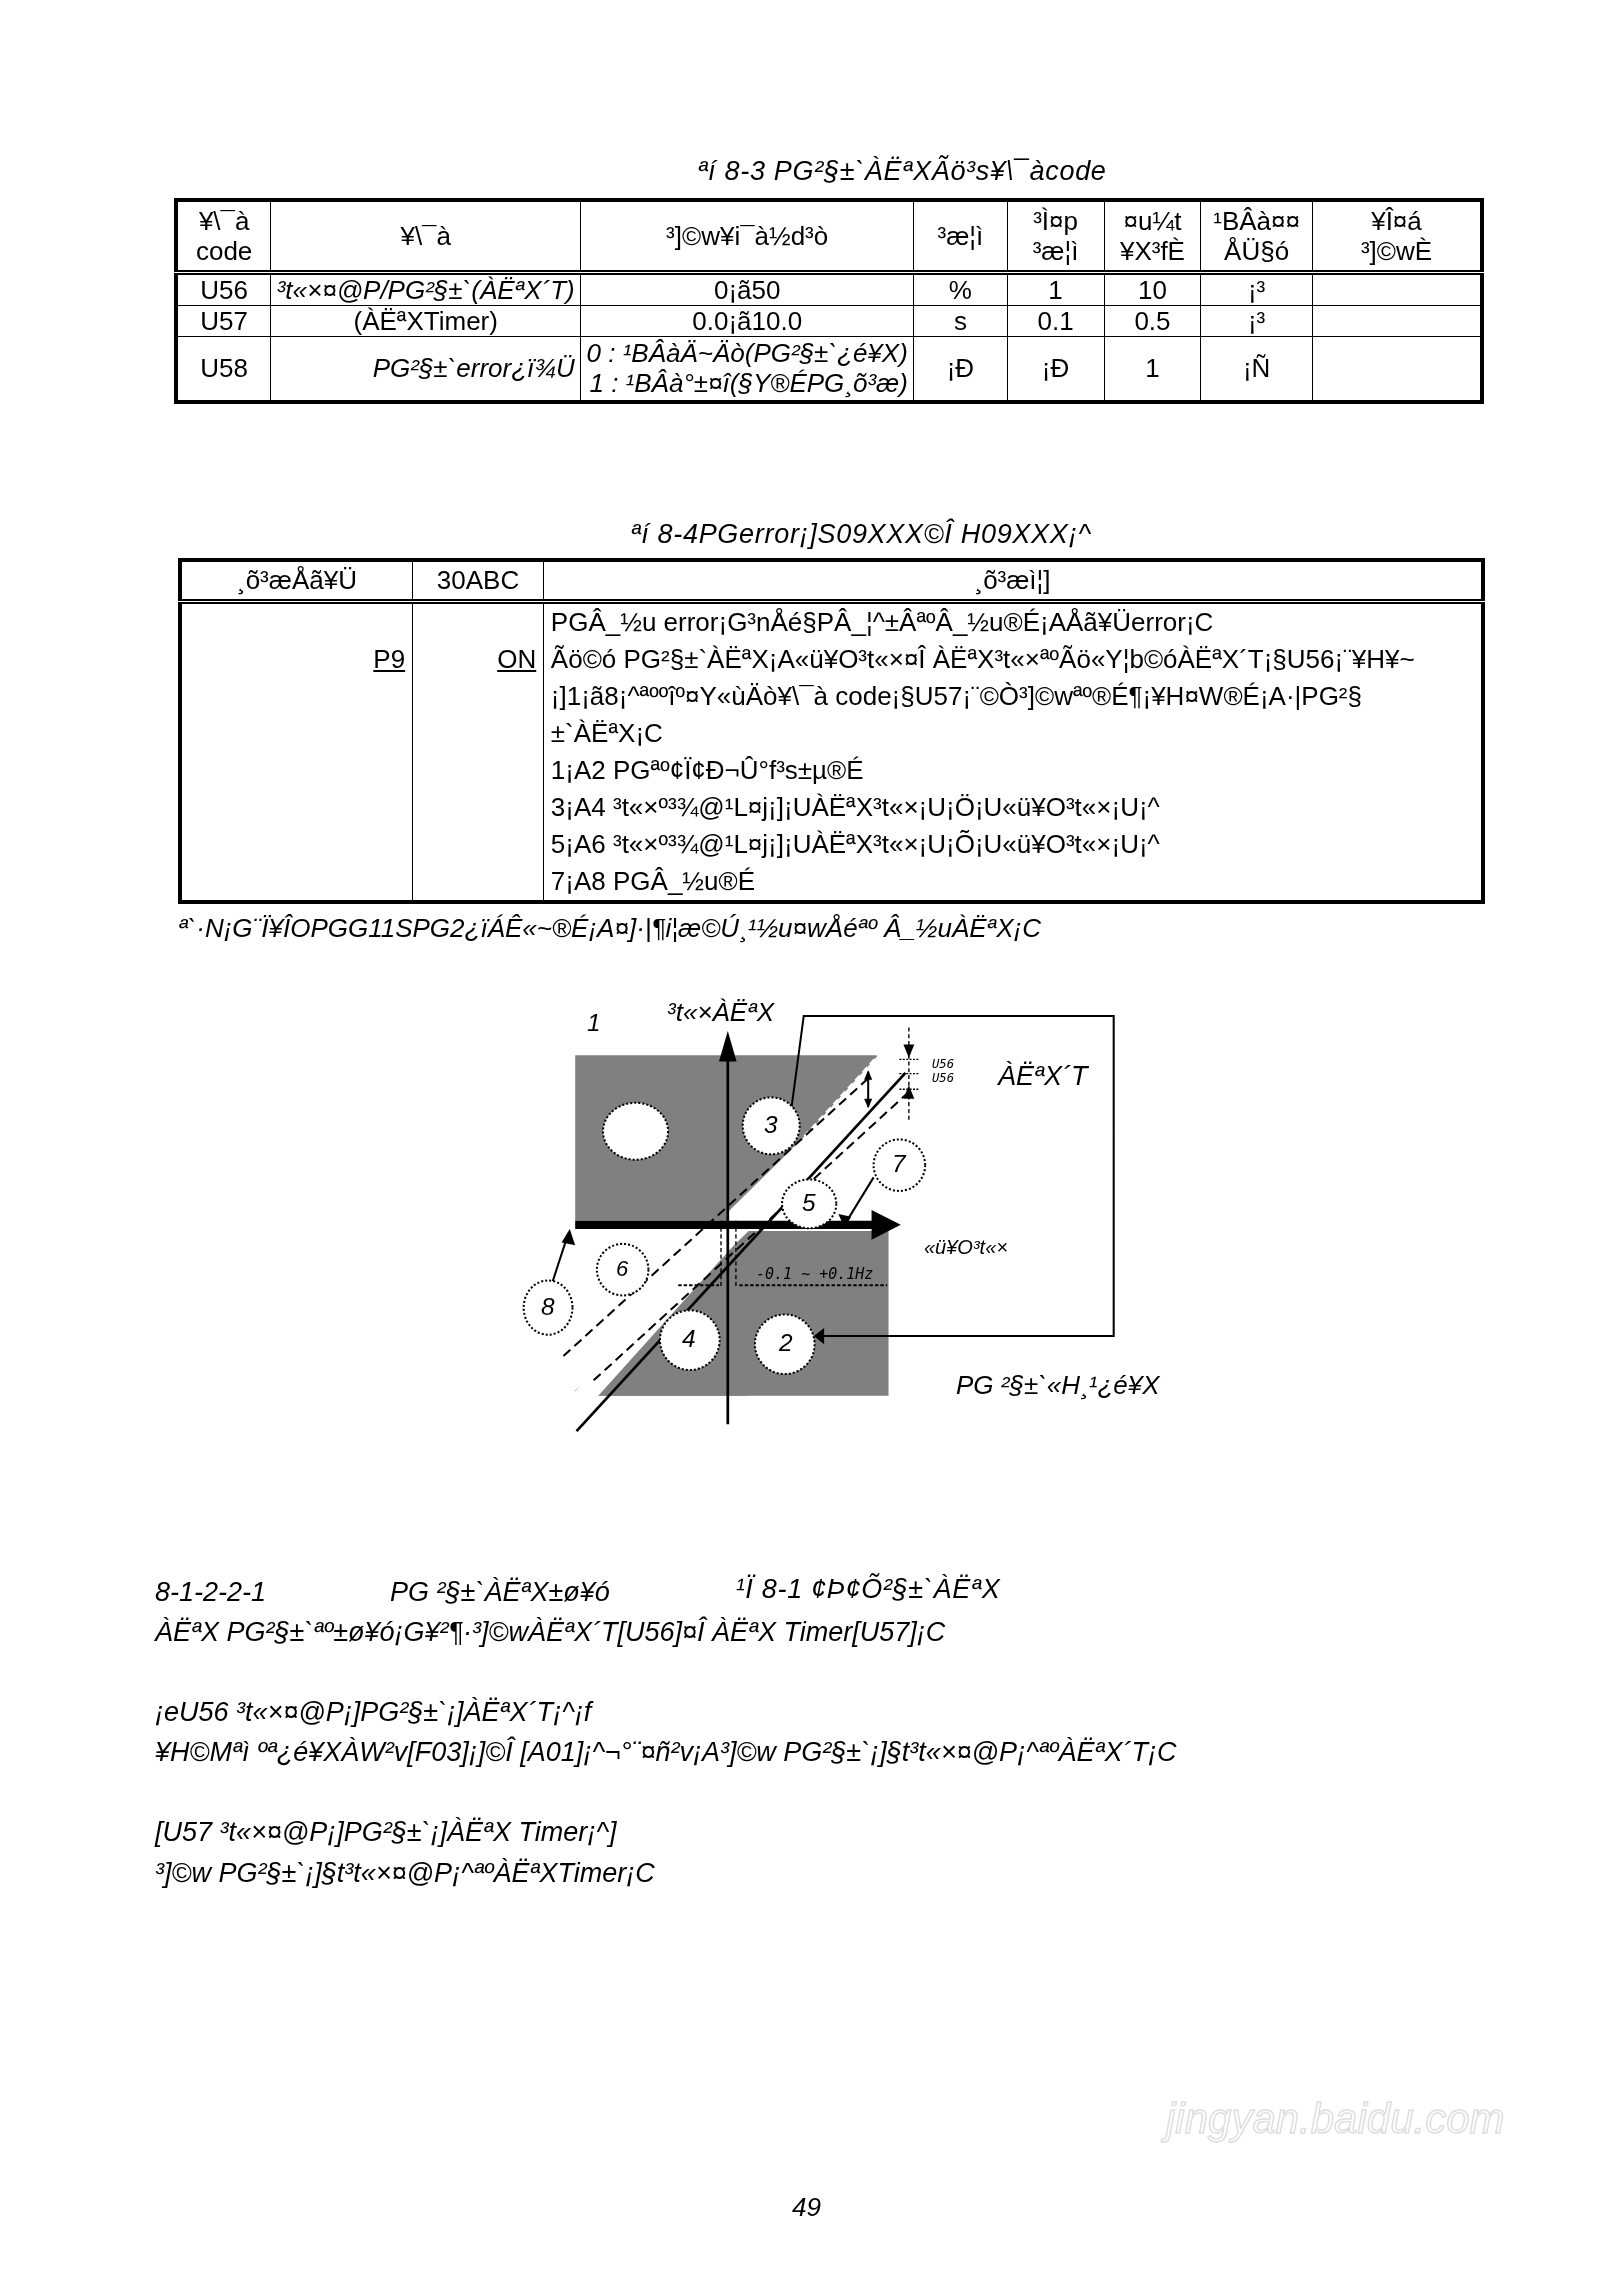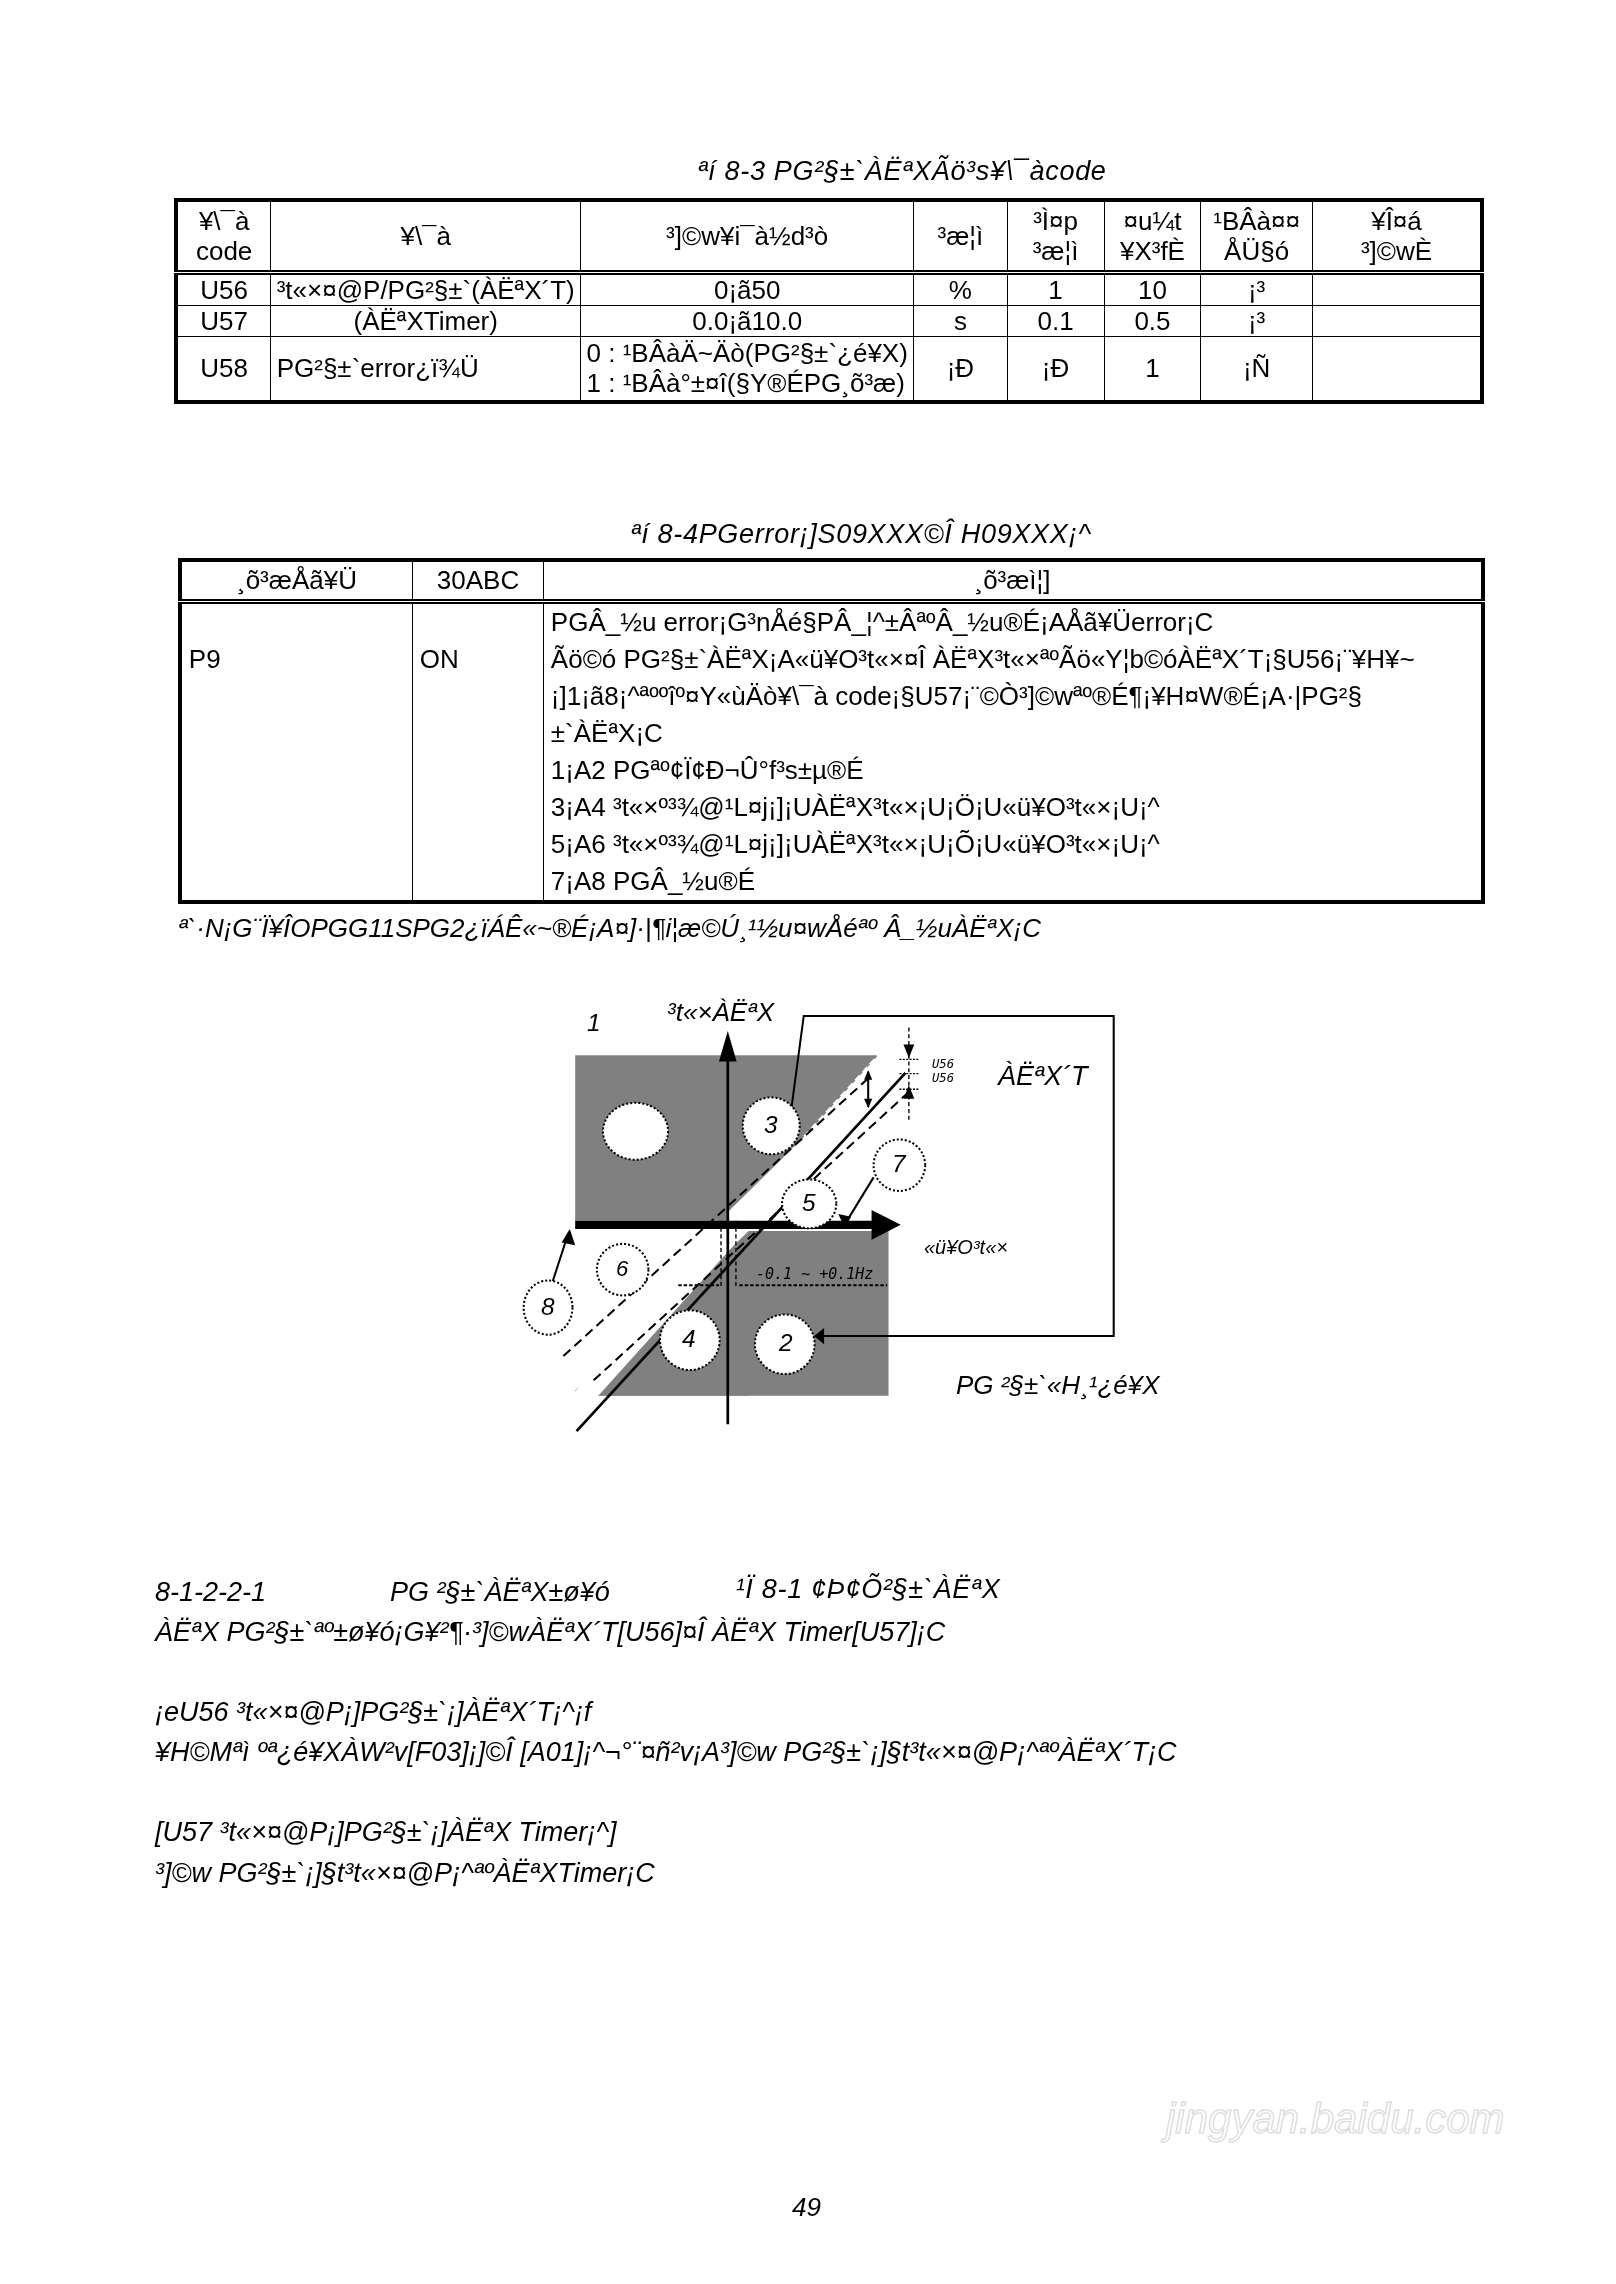--- a/index.html
+++ b/index.html
@@ -6,27 +6,27 @@
   body { width:1617px; height:2284px; position:relative; overflow:hidden;
          font-family:"Liberation Sans", "DejaVu Sans", sans-serif; color:#000; }
   .abs { position:absolute;font-style:italic; }
   .caption { font-size:27px; letter-spacing:0.7px; text-align:center; white-space:nowrap; }
   table { border-collapse:collapse; position:absolute; }
   .t1 { left:174px; top:198px; width:1310px; border:4.1px solid #000; }
   .t1 td, .t1 th { border:1.4px solid #000; font-size:26px; font-weight:normal;
                    text-align:center; vertical-align:middle; padding:0 5.4px; line-height:30px; }
   .t1 thead tr { height:72px; }
   .t1 thead th { border-bottom:5.4px double #000; }
-  .t1 td.left { text-align:left; }
+  .t1 td.left { text-align:right;font-style:italic; }
   .t2 { left:178px; top:558px; width:1307px; border:4.1px solid #000; }
   .t2 td, .t2 th { border:1.4px solid #000; font-size:26px; font-weight:normal;
                    vertical-align:middle; padding:0 6.8px; line-height:37px; }
   .t2 thead tr { height:41px; }
   .t2 thead th { border-bottom:5.4px double #000; text-align:center; }
-  .t2 td.center { text-align:left; vertical-align:top; padding-top:37px; }
+  .t2 td.center { text-align:right; vertical-align:top; padding-top:37px;text-decoration:underline; }
   .desc-line { white-space:nowrap; }
   .body-text { font-size:27px; white-space:nowrap; left:155px; }
   .watermark { left:1166px; top:2102px; width:380px; color:#e6e6e6; }
   .wm-logo { font-size:75px; font-weight:bold; letter-spacing:2.7px;
              -webkit-text-stroke:2px #dddddd; color:#fdfdfd; }
   .wm-url { font-size:42px; -webkit-text-stroke:1.4px #dddddd; color:#fdfdfd; margin-top:-6.8px; }
   .page-num { font-size:26px; left:792px; top:2192px; }
 </style>
 </head>
 <body>

